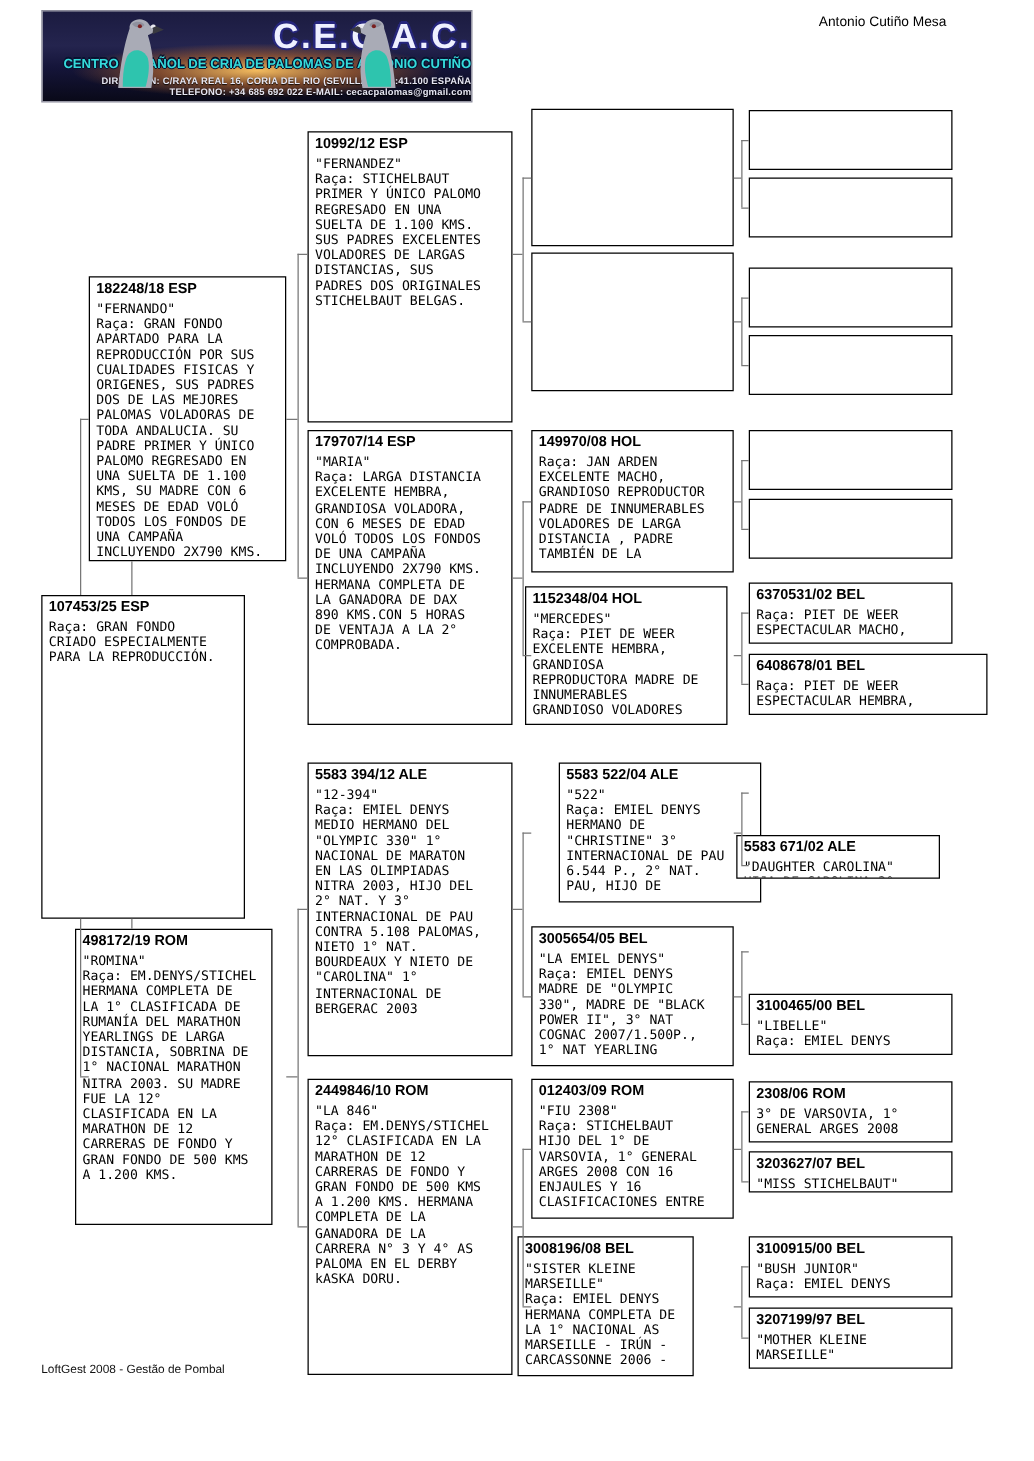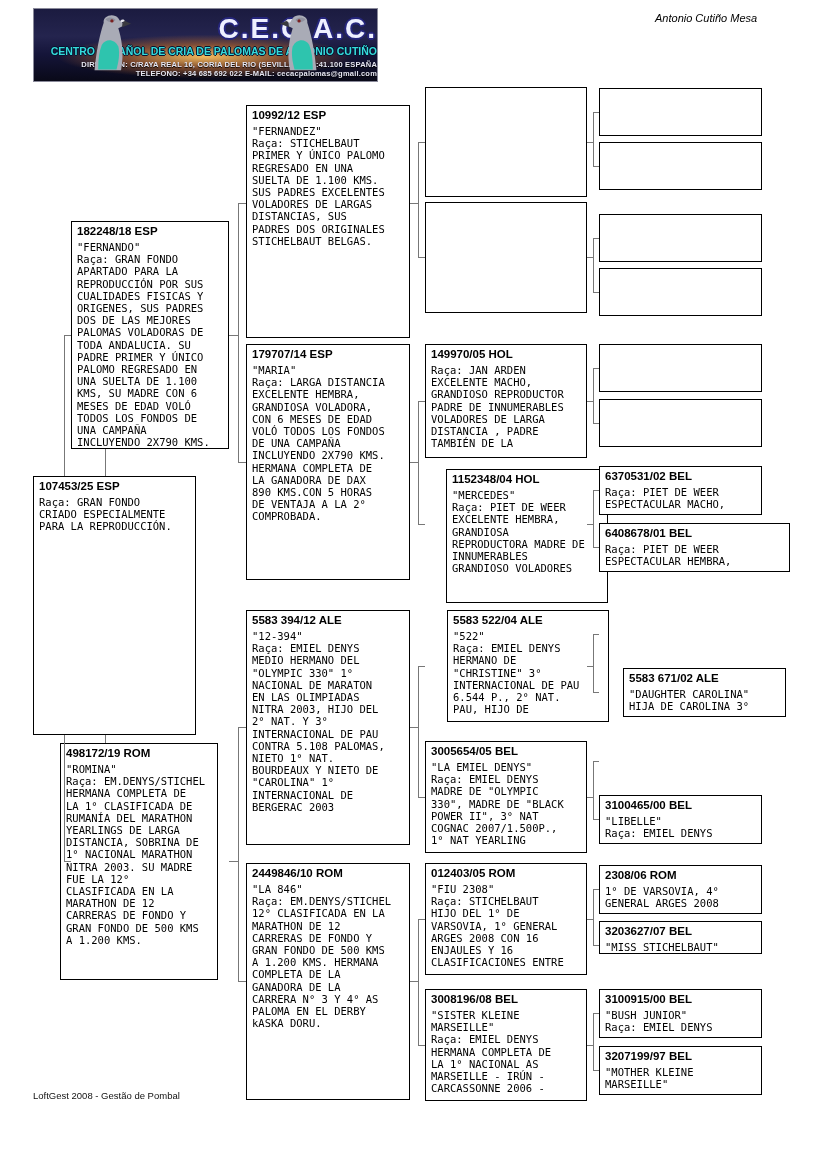--- a/index.html
+++ b/index.html
@@ -18,21 +18,21 @@
                 -1px -1px #26267c,1px 1px #26267c,-1px 1px #26267c,1px -1px #26267c;}
   .clubname{margin-top:3px;font-weight:bold;font-size:10.5px;line-height:11px;color:#35dbdb;
     text-shadow:-1px 0 #061430,1px 0 #061430,0 -1px #061430,0 1px #061430;}
   .addr,.contact{font-weight:bold;font-size:7.5px;line-height:9px;color:#e6e6f2;
     text-shadow:0 1px 1px #000;letter-spacing:.2px;}
   .addr{margin-top:3px;}
   .pigeon{position:absolute;top:1px;width:62px;height:64px;}
   .pigeon.left{left:46px;}
   .pigeon.right{right:46px;transform:scaleX(-1);}
 
-  .breeder{position:absolute;left:655px;top:12px;font-size:11px;color:#000;font-style:italic;}
+  .breeder{position:absolute;left:655px;top:12px;font-size:11px;color:#000;}
 
   
   .pbox{position:absolute;box-sizing:border-box;border:1px solid #000;background:#fff;
         padding:3px 5px;overflow:hidden;}
   .ring{font-family:"Liberation Sans",sans-serif;font-weight:bold;font-size:11.5px;
         line-height:13px;margin-bottom:3px;}
   .pname,.pbody{font-family:"DejaVu Sans Mono",monospace;font-size:10.5px;line-height:12.2px;
         white-space:pre-line;}
 
   
@@ -176,30 +176,30 @@
 COMPLETA DE LA
 GANADORA DE LA
 CARRERA N° 3 Y 4° AS
 PALOMA EN EL DERBY
 kASKA DORU.</div>
   </div>
 
   <div class="pbox" style="left:425px;top:87px;width:162px;height:110px"></div>
   <div class="pbox" style="left:425px;top:202px;width:162px;height:111px"></div>
   <div class="pbox" style="left:425px;top:344px;width:162px;height:114px">
-    <div class="ring">149970/05 HOL</div>
+    <div class="ring">149970/08 HOL</div>
     <div class="pbody">Raça: JAN ARDEN
 EXCELENTE MACHO,
 GRANDIOSO REPRODUCTOR
 PADRE DE INNUMERABLES
 VOLADORES DE LARGA
 DISTANCIA , PADRE
 TAMBIÉN DE LA</div>
   </div>
-  <div class="pbox" style="left:446px;top:469px;width:162px;height:134px">
+  <div class="pbox" style="left:420px;top:469px;width:162px;height:111px">
     <div class="ring">1152348/04 HOL</div>
     <div class="pname">"MERCEDES"</div>
     <div class="pbody">Raça: PIET DE WEER
 EXCELENTE HEMBRA,
 GRANDIOSA
 REPRODUCTORA MADRE DE
 INNUMERABLES
 GRANDIOSO  VOLADORES</div>
   </div>
   <div class="pbox" style="left:447px;top:610px;width:162px;height:112px">
@@ -216,30 +216,30 @@
     <div class="ring">3005654/05 BEL</div>
     <div class="pname">"LA EMIEL DENYS"</div>
     <div class="pbody">Raça: EMIEL DENYS
 MADRE DE "OLYMPIC
 330", MADRE DE "BLACK
 POWER II", 3° NAT
 COGNAC 2007/1.500P.,
 1° NAT YEARLING</div>
   </div>
   <div class="pbox" style="left:425px;top:863px;width:162px;height:112px">
-    <div class="ring">012403/05 ROM</div>
+    <div class="ring">012403/09 ROM</div>
     <div class="pname">"FIU 2308"</div>
     <div class="pbody">Raça: STICHELBAUT
 HIJO DEL 1° DE
 VARSOVIA, 1° GENERAL
 ARGES 2008 CON 16
 ENJAULES Y 16
 CLASIFICACIONES ENTRE</div>
   </div>
-  <div class="pbox" style="left:425px;top:989px;width:162px;height:112px">
+  <div class="pbox" style="left:414px;top:989px;width:141px;height:112px">
     <div class="ring">3008196/08 BEL</div>
     <div class="pname">"SISTER KLEINE
 MARSEILLE"</div>
     <div class="pbody">Raça: EMIEL DENYS
 HERMANA COMPLETA DE
 LA 1° NACIONAL AS
 MARSEILLE - IRÚN -
 CARCASSONNE 2006 -</div>
   </div>
 
@@ -253,33 +253,33 @@
   <div class="pbox" style="left:599px;top:466px;width:163px;height:49px">
     <div class="ring">6370531/02 BEL</div>
     <div class="pbody">Raça: PIET DE WEER
 ESPECTACULAR MACHO,</div>
   </div>
   <div class="pbox" style="left:599px;top:523px;width:191px;height:49px">
     <div class="ring">6408678/01 BEL</div>
     <div class="pbody">Raça: PIET DE WEER
 ESPECTACULAR HEMBRA,</div>
   </div>
-  <div class="pbox" style="left:623px;top:668px;width:163px;height:49px">
+  <div class="pbox" style="left:589px;top:668px;width:163px;height:35px">
     <div class="ring">5583 671/02 ALE</div>
     <div class="pname">"DAUGHTER CAROLINA"</div>
     <div class="pbody">HIJA DE CAROLINA 3°</div>
   </div>
   <div class="pbox" style="left:599px;top:795px;width:163px;height:49px">
     <div class="ring">3100465/00 BEL</div>
     <div class="pname">"LIBELLE"</div>
     <div class="pbody">Raça: EMIEL DENYS</div>
   </div>
   <div class="pbox" style="left:599px;top:865px;width:163px;height:49px">
     <div class="ring">2308/06 ROM</div>
-    <div class="pbody">1° DE VARSOVIA, 4°
+    <div class="pbody">3° DE VARSOVIA, 1°
 GENERAL ARGES 2008</div>
   </div>
   <div class="pbox" style="left:599px;top:921px;width:163px;height:33px">
     <div class="ring">3203627/07 BEL</div>
     <div class="pname">"MISS STICHELBAUT"</div>
     <div class="pbody">Raça: STICHELBAUT</div>
   </div>
   <div class="pbox" style="left:599px;top:989px;width:163px;height:49px">
     <div class="ring">3100915/00 BEL</div>
     <div class="pname">"BUSH JUNIOR"</div>

